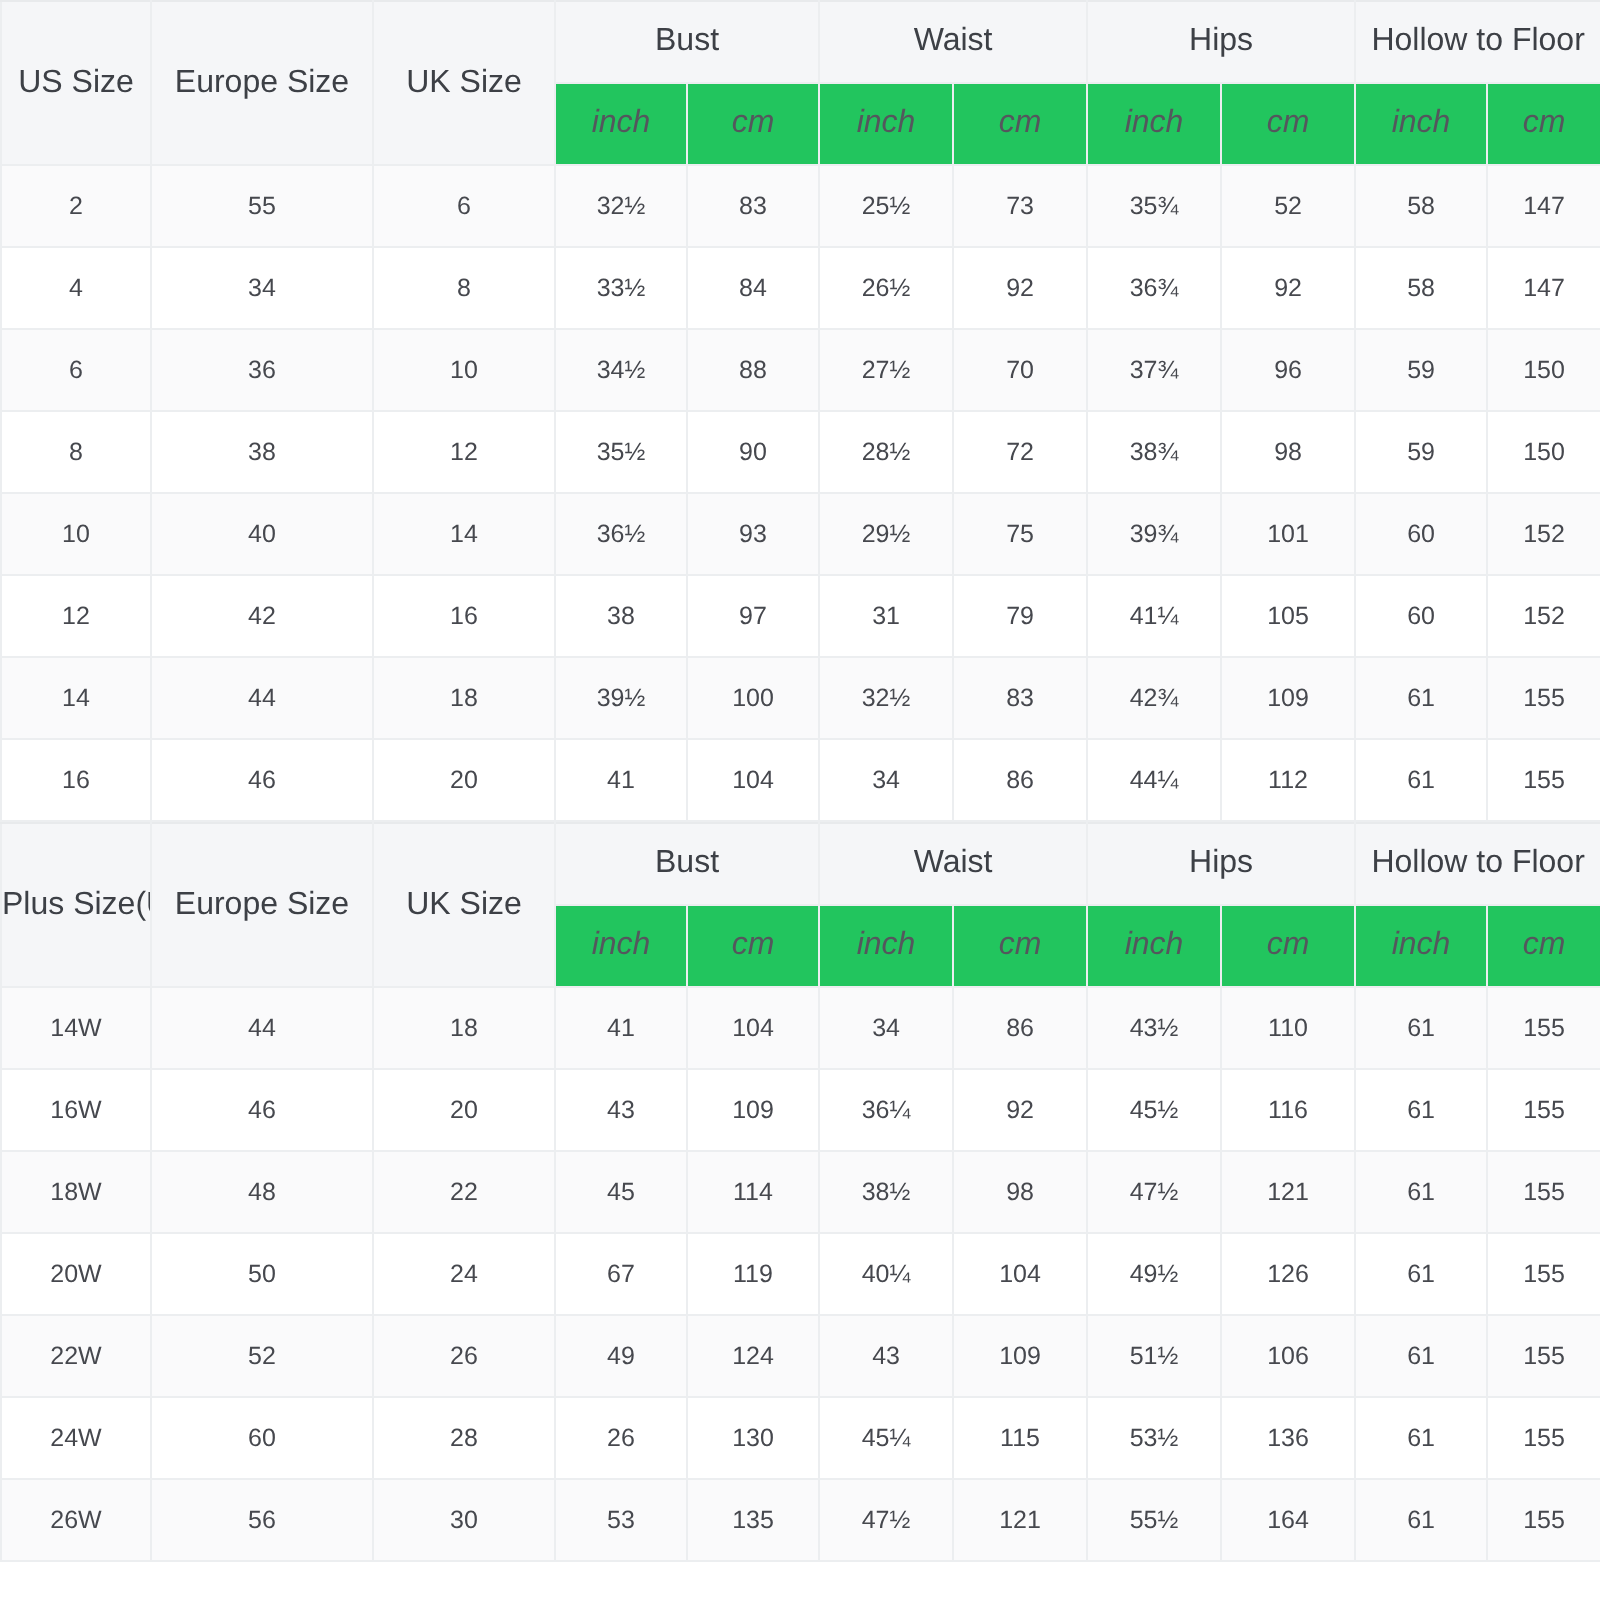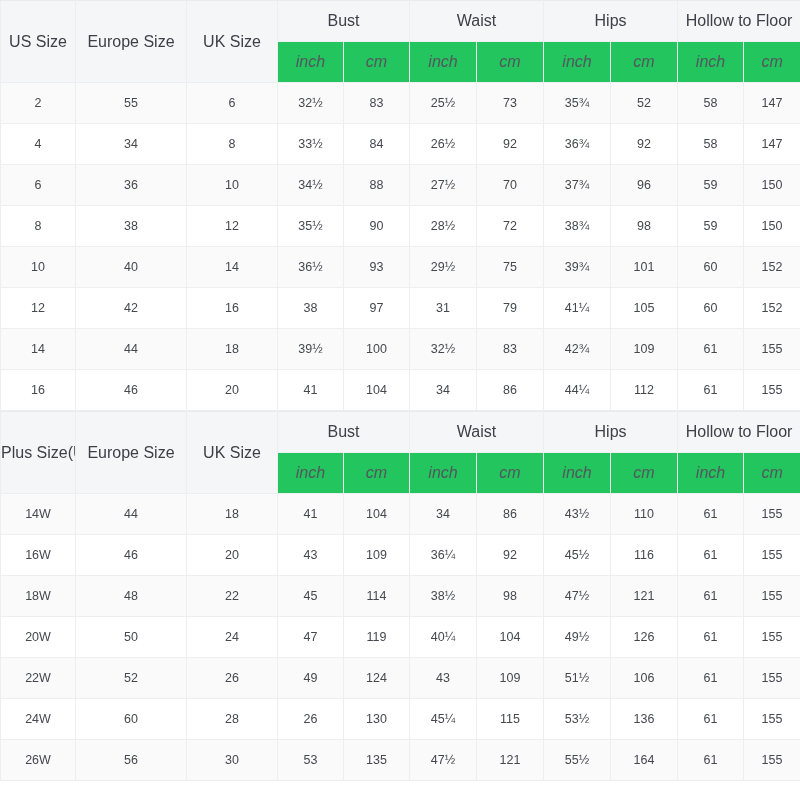--- a/index.html
+++ b/index.html
@@ -289,21 +289,21 @@
           <td>98</td>
           <td>47½</td>
           <td>121</td>
           <td>61</td>
           <td>155</td>
         </tr>
         <tr class="data-row">
           <td>20W</td>
           <td>50</td>
           <td>24</td>
-          <td>47</td>
+          <td>67</td>
           <td>119</td>
           <td>40¼</td>
           <td>104</td>
           <td>49½</td>
           <td>126</td>
           <td>61</td>
           <td>155</td>
         </tr>
         <tr class="data-row alt">
           <td>22W</td>

